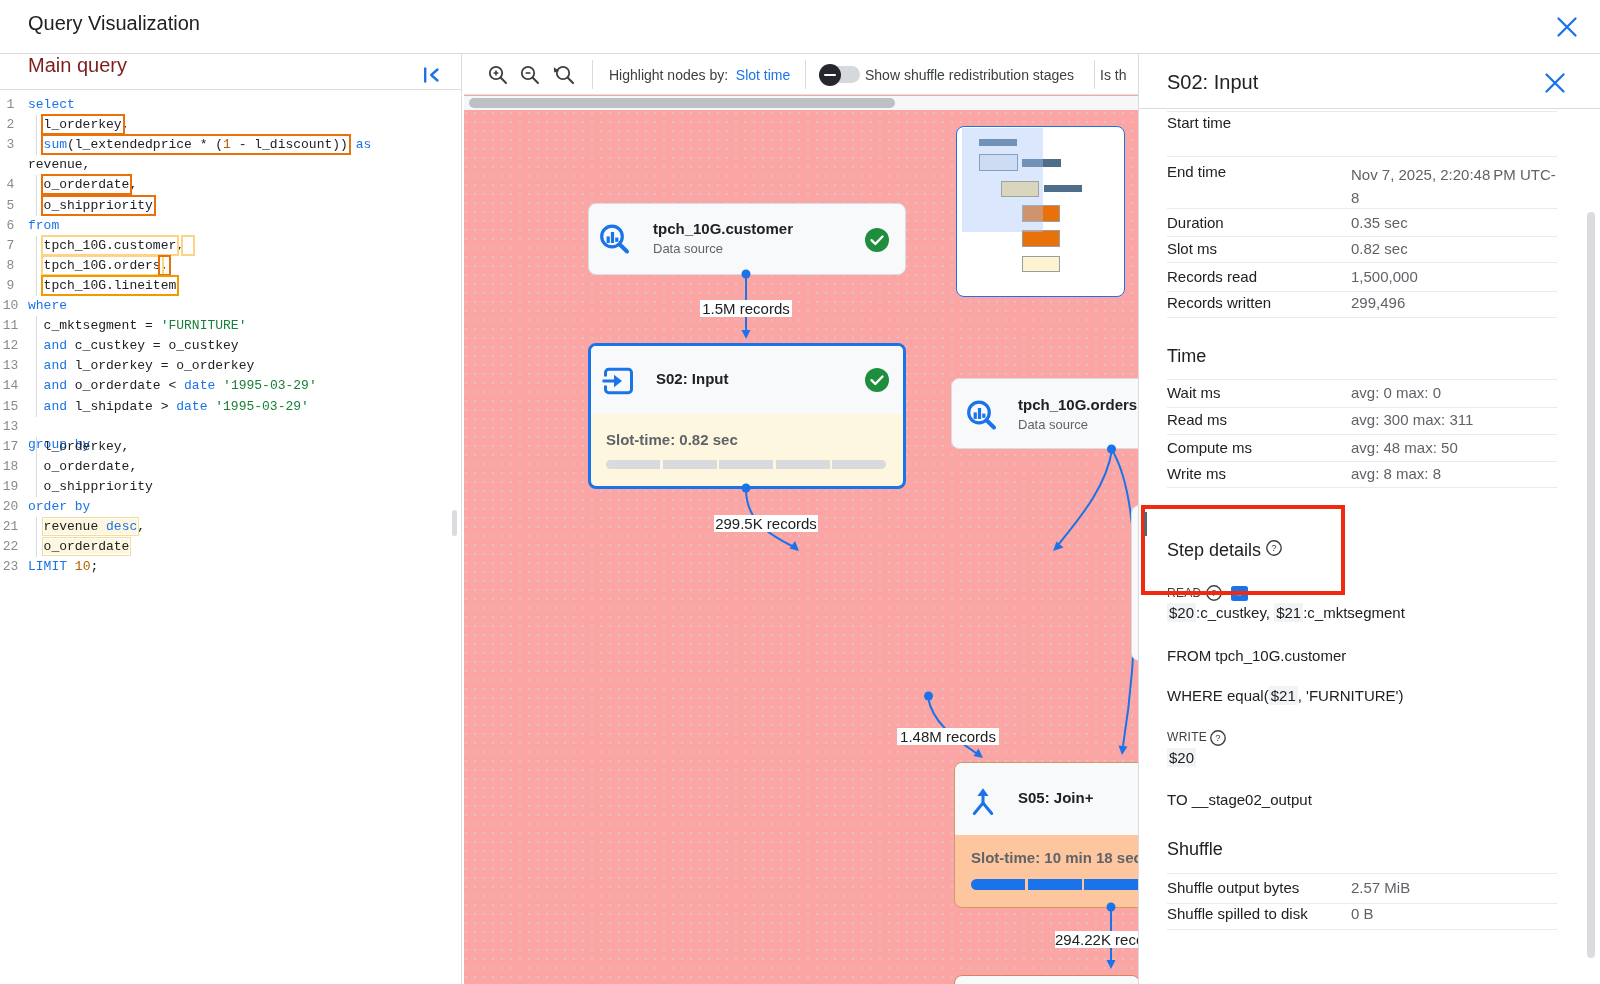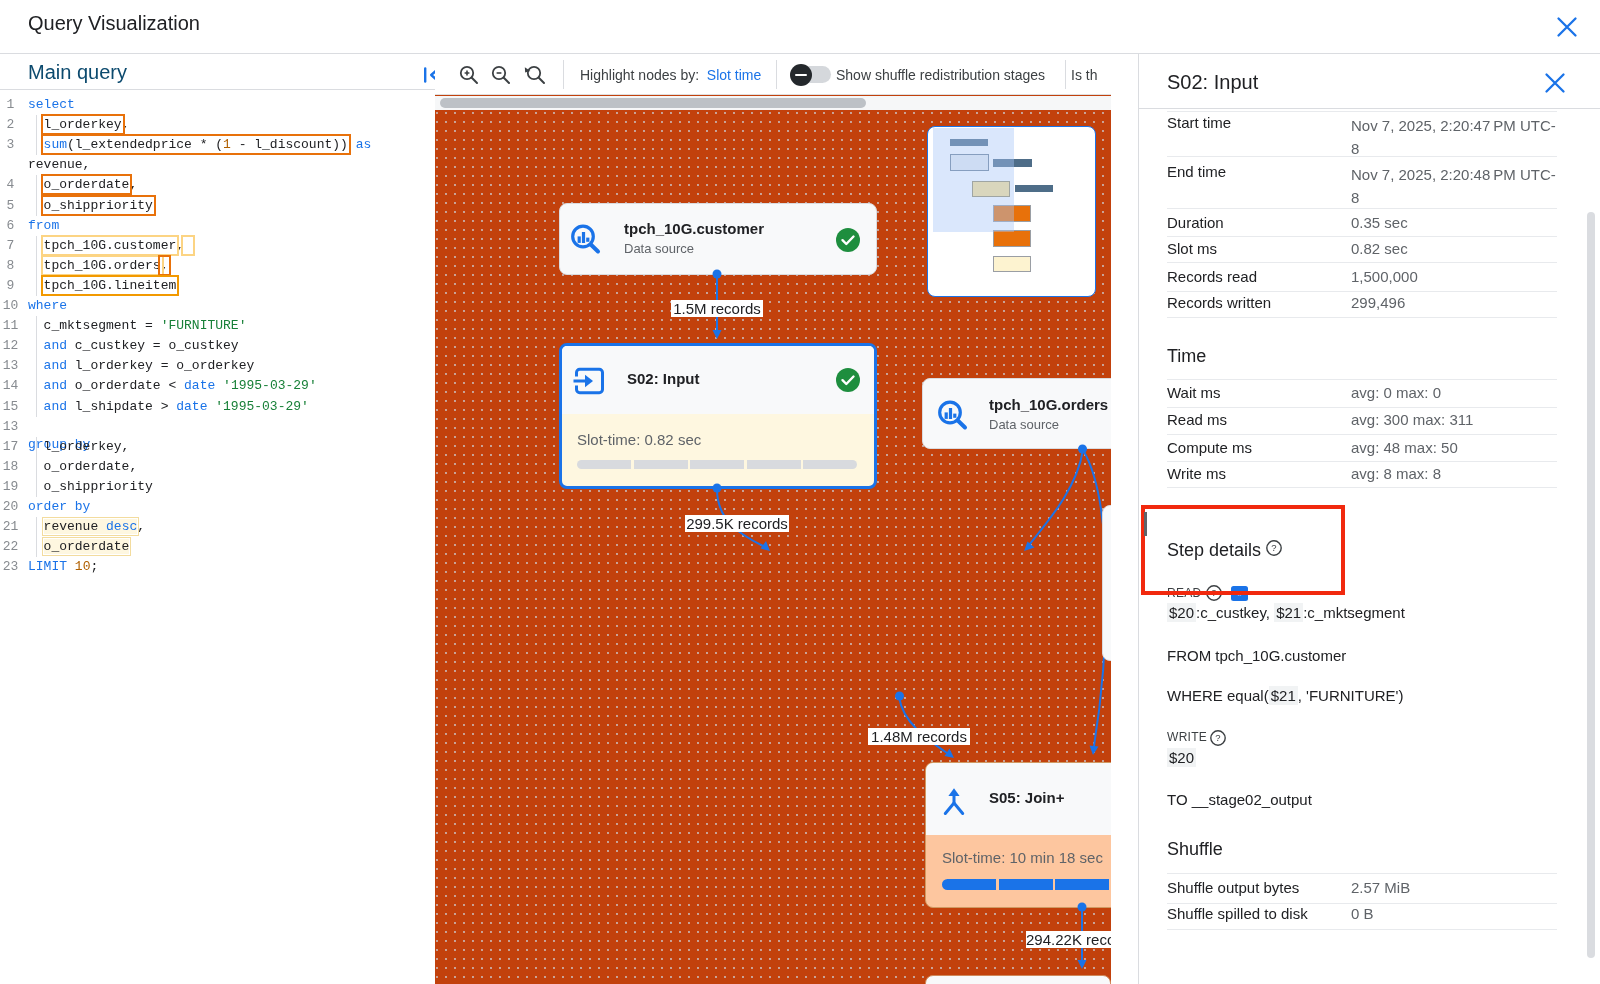--- a/index.html
+++ b/index.html
@@ -14,36 +14,36 @@
 .cbox{background:#fef7e0;outline:1px solid #f3dc9e;outline-offset:1px}
 .crow{position:absolute;left:28px;height:20px;line-height:20px;white-space:pre;font-family:"Liberation Mono",monospace;font-size:13px;color:#202124}
 .ln{position:absolute;left:0;width:21px;text-align:center;color:#878b90;font-family:"Liberation Mono",monospace;font-size:13px;line-height:20px}
 .guide{position:absolute;left:36px;width:1px;background:#dadce0}
 .sep{position:absolute;height:1px;background:#e8eaed}
 .lbl{position:absolute;left:28px;font-size:15px;color:#202124;font-weight:500}
 .val{position:absolute;left:212px;font-size:15px;color:#5f6368}
 .tok{background:#f1f3f4;padding:1px 2px}
 .ndtitle{position:absolute;font-size:15px;font-weight:700;color:#202124}
 .ndsub{position:absolute;font-size:13px;color:#5f6368}
-.slott{position:absolute;font-size:15px;font-weight:400;color:#5f6368}
+.slott{position:absolute;font-size:15px;font-weight:700;color:#5f6368}
 .elabel{position:absolute;font-size:15px;color:#202124;background:#fff;white-space:nowrap;z-index:4;text-align:center}
 .hd18{position:absolute;left:28px;font-size:18px;color:#202124}
 .body15{position:absolute;left:28px;font-size:15px;color:#202124}
 </style>
 </head>
 <body>
 <div class="abs" style="left:0;top:0;width:1600px;height:54px;background:#fff;border-bottom:1px solid #dadce0;z-index:20">
 <div class="abs" style="left:28px;top:12px;font-size:20px;color:#202124">Query Visualization</div>
 <svg class="abs" style="left:1555px;top:15px" width="24" height="24" viewBox="0 0 24 24">
       <path d="M3.5 3.5 L20.5 20.5 M20.5 3.5 L3.5 20.5" stroke="#1a73e8" stroke-width="2.3" stroke-linecap="round"></path>
     </svg>
 </div>
 <div class="abs" style="left:0;top:54px;width:462px;height:930px;background:#fff;border-right:1px solid #dadce0">
 <div class="abs" style="left:0;top:0;width:461px;height:36px;border-bottom:1px solid #dadce0;background:#fff">
-<div class="abs" style="left:28px;top:7px;font-size:20px;color:#0c4a6e">Main query</div>
+<div class="abs" style="left:28px;top:0;font-size:20px;color:#7f1d1d">Main query</div>
 <svg class="abs" style="left:423px;top:13px" width="18" height="16" viewBox="0 0 18 16">
         <path d="M2.2 1.5 V14.5" stroke="#1a73e8" stroke-width="2.4" stroke-linecap="round"></path>
         <path d="M14.5 2.5 L8.2 8 L14.5 13.5" stroke="#1a73e8" stroke-width="2.4" stroke-linecap="round" stroke-linejoin="round" fill="none"></path>
       </svg>
 </div>
 <div class="ln" style="top:41.0px">1</div>
 <div class="crow" style="top:41.0px"><span class="kw">select</span></div>
 <div class="ln" style="top:61.1px">2</div>
 <div class="crow" style="top:61.1px">  <span class="obox">l_orderkey</span>,</div>
 <div class="ln" style="top:81.2px">3</div>
@@ -90,21 +90,21 @@
 <div class="ln" style="top:503.3px">23</div>
 <div class="crow" style="top:503.3px"><span class="kw">LIMIT</span> <span class="num">10</span>;</div>
 <div class="guide" style="top:61.1px;height:40.2px"></div>
 <div class="guide" style="top:121.4px;height:40.2px"></div>
 <div class="guide" style="top:181.7px;height:60.3px"></div>
 <div class="guide" style="top:262.1px;height:100.5px"></div>
 <div class="guide" style="top:382.7px;height:60.3px"></div>
 <div class="guide" style="top:463.1px;height:40.2px"></div>
 <div class="abs" style="left:452px;top:456px;width:5px;height:26px;background:#dadce0;border-radius:3px"></div>
 </div>
-<div class="abs" style="left:435px;top:54px;width:676px;height:930px;background:#c2410c;overflow:hidden">
+<div class="abs" style="left:464px;top:54px;width:676px;height:930px;background:#fca5a5;overflow:hidden">
 <div class="abs" style="left:0;top:0;width:676px;height:41px;background:#fff;border-bottom:1px solid #e0e0e0;z-index:6">
 <svg class="abs" style="left:23px;top:10px" width="22" height="22" viewBox="0 0 22 22">
         <circle cx="9" cy="9" r="6.2" stroke="#3c4043" stroke-width="1.8" fill="none"></circle>
         <path d="M13.8 13.8 L19 19" stroke="#3c4043" stroke-width="2" stroke-linecap="round"></path>
         <path d="M9 6.6 V11.4 M6.6 9 H11.4" stroke="#3c4043" stroke-width="1.6"></path>
       </svg>
 <svg class="abs" style="left:55px;top:10px" width="22" height="22" viewBox="0 0 22 22">
         <circle cx="9" cy="9" r="6.2" stroke="#3c4043" stroke-width="1.8" fill="none"></circle>
         <path d="M13.8 13.8 L19 19" stroke="#3c4043" stroke-width="2" stroke-linecap="round"></path>
         <path d="M6.6 9 H11.4" stroke="#3c4043" stroke-width="1.6"></path>
@@ -232,21 +232,20 @@
 </div>
 </div>
 <div class="abs" style="left:1138px;top:54px;width:462px;height:930px;background:#fff;border-left:1px solid #dadce0;z-index:10">
 <div class="abs" style="left:28px;top:17px;font-size:20px;color:#202124">S02: Input</div>
 <svg class="abs" style="left:404px;top:17px" width="24" height="24" viewBox="0 0 24 24">
       <path d="M3.5 3.5 L20.5 20.5 M20.5 3.5 L3.5 20.5" stroke="#1a73e8" stroke-width="2.3" stroke-linecap="round"></path>
     </svg>
 <div class="abs" style="left:0;top:54px;width:462px;height:1px;background:#dadce0"></div>
 <div class="sep" style="left:28px;top:57px;width:390px"></div>
 <div class="lbl" style="top:59.5px">Start time</div>
-<div class="val" style="top:59.5px;width:210px;line-height:23px">Nov 7, 2025, 2:20:47 PM UTC-8</div>
 <div class="sep" style="left:28px;top:102px;width:390px"></div>
 <div class="lbl" style="top:108.5px">End time</div>
 <div class="val" style="top:108.5px;width:210px;line-height:23px">Nov 7, 2025, 2:20:48 PM UTC-8</div>
 <div class="sep" style="left:28px;top:154px;width:390px"></div>
 <div class="lbl" style="top:159.5px">Duration</div>
 <div class="val" style="top:159.5px">0.35 sec</div>
 <div class="sep" style="left:28px;top:182px;width:390px"></div>
 <div class="lbl" style="top:186px">Slot ms</div>
 <div class="val" style="top:186px">0.82 sec</div>
 <div class="sep" style="left:28px;top:208px;width:390px"></div>

